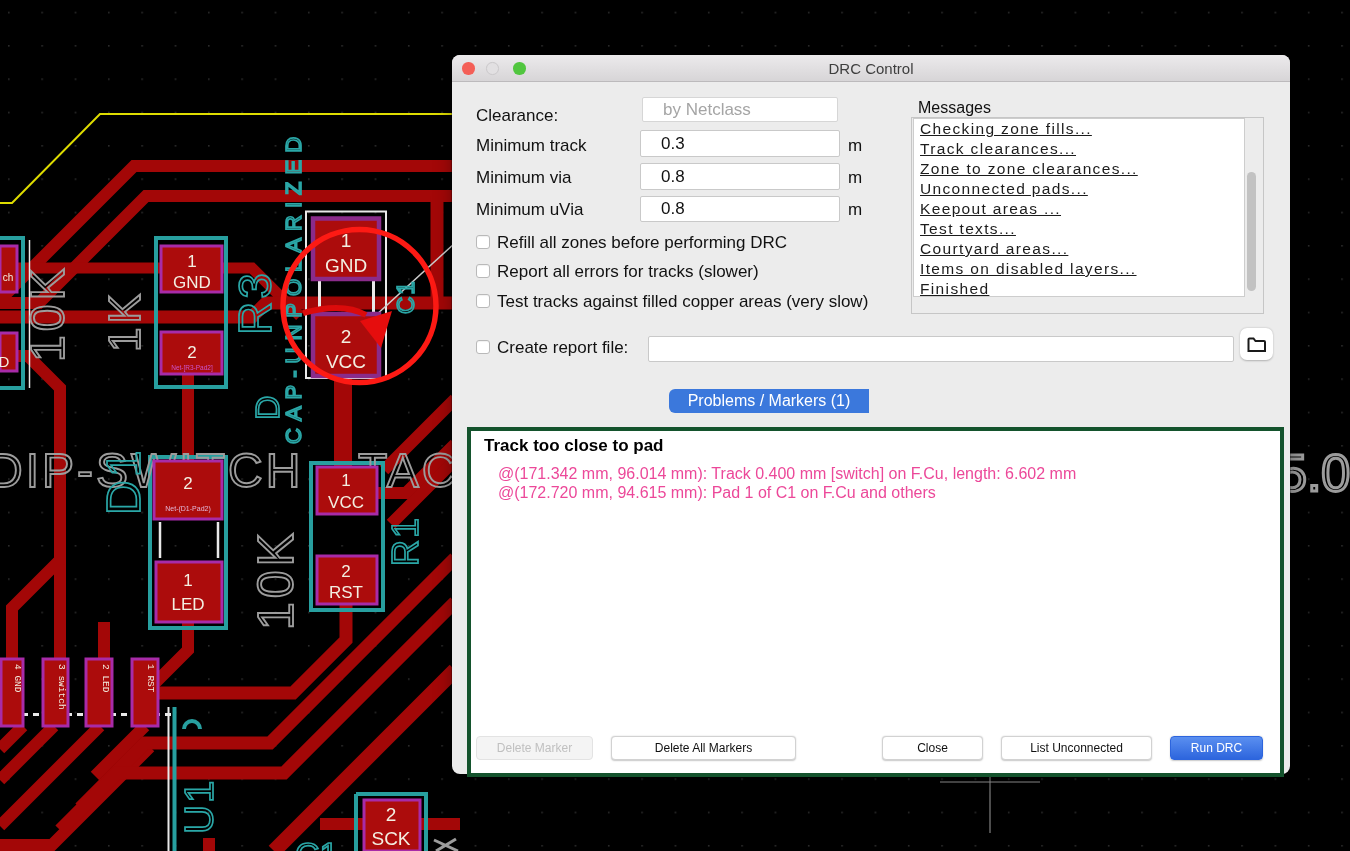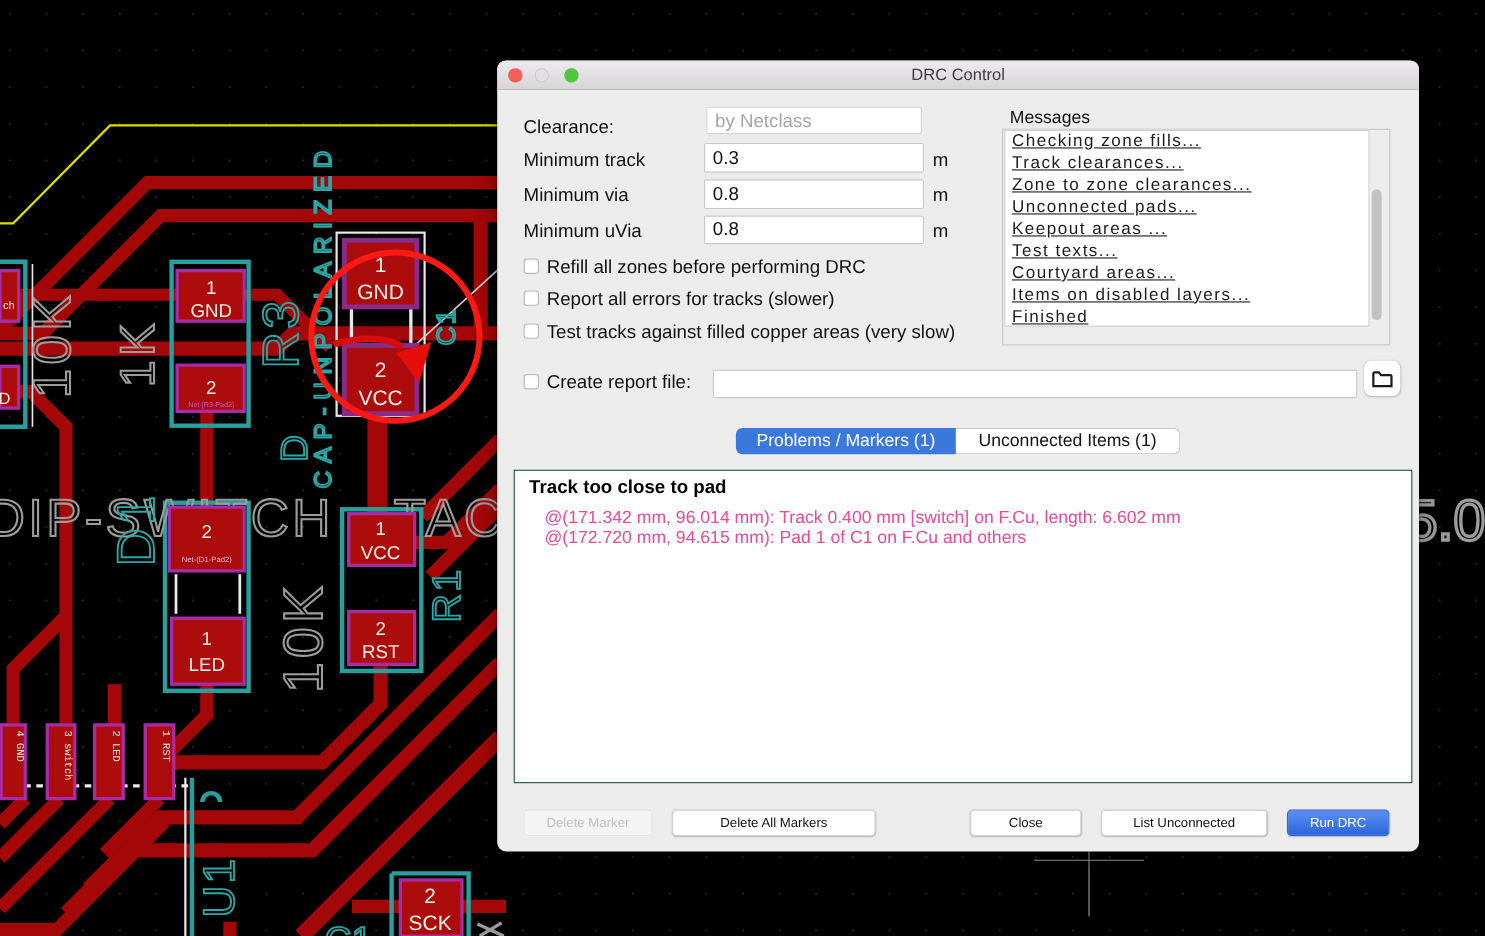--- a/index.html
+++ b/index.html
@@ -4,21 +4,21 @@
 <style>
   html,body{margin:0;padding:0;background:#000;width:1350px;height:851px;overflow:hidden;}
   *{box-sizing:border-box;}
   body{font-family:"Liberation Sans", sans-serif;}
   #pcb{position:absolute;left:0;top:0;}
   #dlg{position:absolute;left:452px;top:55px;width:838px;height:719px;background:#ececec;border-radius:8px;box-shadow:0 0 0 1px rgba(0,0,0,0.22), 0 6px 18px rgba(0,0,0,0.35);}
   #titlebar{position:absolute;left:0;top:0;width:838px;height:27px;background:linear-gradient(#eceaec,#d7d5d7);border-bottom:1px solid #bcbabc;border-radius:8px 8px 0 0;}
   #title{position:absolute;left:0;top:0;width:100%;height:27px;line-height:27px;text-align:center;font-size:15px;color:#3e3e3e;}
   .tl{position:absolute;top:7.2px;width:12.5px;height:12.5px;border-radius:50%;}
   .lbl{position:absolute;font-size:17px;line-height:21px;color:#111;white-space:nowrap;}
-  .inp{position:absolute;background:#fff;border:1px solid #c9c9c9;border-radius:2px;font-size:17px;color:#111;padding:0 7px;display:flex;align-items:center;white-space:nowrap;}
+  .inp{position:absolute;background:#fff;border:1px solid #c9c9c9;border-radius:2px;font-size:17px;color:#111;padding:0 20px;display:flex;align-items:center;white-space:nowrap;}
   .cb{position:absolute;width:14px;height:14px;background:#fff;border:1px solid #b9b9b9;border-radius:3px;box-shadow:inset 0 1px 1px rgba(0,0,0,0.06);}
   .btn{position:absolute;height:24px;background:#fff;border:0.5px solid #d2d2d2;border-radius:4px;font-size:12px;color:#111;display:flex;align-items:center;justify-content:center;box-shadow:0 0.5px 1.5px rgba(0,0,0,0.22);white-space:nowrap;}
 </style>
 </head>
 <body>
 <svg id="pcb" width="1350" height="851" viewBox="0 0 1350 851">
  <defs>
   <pattern id="grid" x="8" y="11.7" width="33.33" height="33.33" patternUnits="userSpaceOnUse">
    <rect x="0" y="0" width="1.6" height="1.6" fill="#2b2b2b"></rect>
   </pattern>
@@ -190,23 +190,22 @@
  </svg>
 
  <div class="lbl" style="left:466px;top:42px;font-size:16px;">Messages</div>
  <div style="position:absolute;left:459px;top:62px;width:353px;height:197px;border:1px solid #c6c6c6;"></div>
  <div style="position:absolute;left:461px;top:63px;width:332px;height:179px;background:#fff;border:1px solid #cdcdcd;overflow:hidden;">
    <div style="font-size:15.5px;letter-spacing:1.35px;color:#1c1c1c;line-height:20px;padding:0 0 0 6px;white-space:nowrap;text-decoration:underline;">Checking zone fills...<br>Track clearances...<br>Zone to zone clearances...<br>Unconnected pads...<br>Keepout areas ...<br>Test texts...<br>Courtyard areas...<br>Items on disabled layers...<br>Finished</div>
  </div>
  <div style="position:absolute;left:795px;top:117px;width:9px;height:119px;background:#c2c2c2;border-radius:4.5px;"></div>
 
  <div style="position:absolute;left:217px;top:334px;width:200px;height:24px;background:#3b78dc;border-radius:6px 0 0 6px;color:#fff;font-size:16px;display:flex;align-items:center;justify-content:center;">Problems / Markers (1)</div>
- <div style="position:absolute;left:417px;top:334px;width:204px;height:24px;background:#fff;border:1px solid #c9c9c9;border-left:none;border-radius:0 6px 6px 0;color:#111;font-size:16px;display:flex;align-items:center;justify-content:center;">Unconnected Items (1)</div>
-
- <div style="position:absolute;left:15px;top:372px;width:817px;height:285px;background:#fff;border:1px solid #14532d;">
+
+ <div style="position:absolute;left:15px;top:372px;width:817px;height:350px;background:#fff;border:4px solid #14532d;">
    <div style="position:absolute;left:13px;top:5px;font-size:17px;font-weight:bold;color:#000;">Track too close to pad</div>
    <div style="position:absolute;left:27px;top:33px;font-size:16px;color:#ec4899;line-height:19px;white-space:nowrap;">@(171.342 mm, 96.014 mm): Track 0.400 mm [switch] on F.Cu, length: 6.602 mm<br>@(172.720 mm, 94.615 mm): Pad 1 of C1 on F.Cu and others</div>
  </div>
 
  <div class="btn" style="left:24px;top:681px;width:117px;background:#f4f4f4;border-color:#e3e3e3;color:#c0c0c0;box-shadow:none;">Delete Marker</div>
  <div class="btn" style="left:159px;top:681px;width:185px;">Delete All Markers</div>
  <div class="btn" style="left:430px;top:681px;width:101px;">Close</div>
  <div class="btn" style="left:549px;top:681px;width:151px;">List Unconnected</div>
  <div class="btn" style="left:718px;top:681px;width:93px;background:linear-gradient(#5a8ff0,#2d65dd);border-color:#2d65dd;color:#fff;">Run DRC</div>
 </div>

